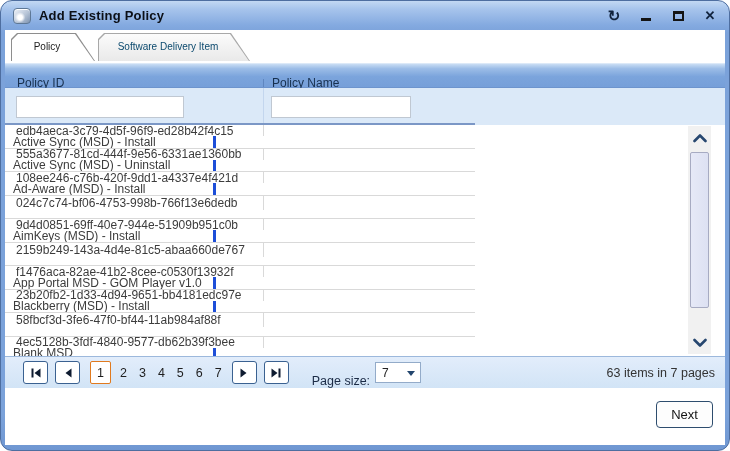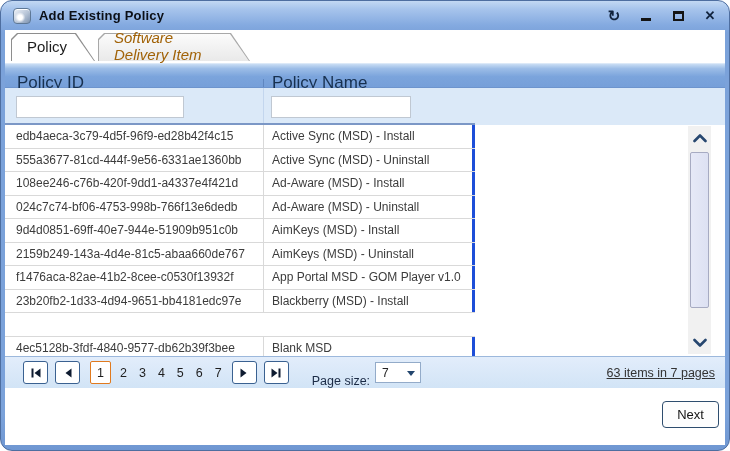--- a/index.html
+++ b/index.html
@@ -33,47 +33,47 @@
   
   .client{ position:relative; width:720px; height:413px; background:#fff; }
 
   
   .tabstrip{ position:relative; height:33px; background:#fff; padding:3px 0 0 6px; display:flex; }
   .tab{ position:relative; height:28px; cursor:pointer; }
   .tab .shape, .tab .fill{ position:absolute; clip-path:polygon(0 100%, 0 6px, 6px 0, calc(100% - 19px) 0, 100% 100%); }
   .tab .shape{ inset:0; background:#8e8e8e; }
   .tab .fill{ inset:1px 1px 0 1px; background:#fff; }
   .tab-label{ position:relative; z-index:2; display:flex; height:100%; align-items:center;
-              justify-content:center; padding:0 28px 2px 16px; font-size:15px; color:#1d1d1d; }
+              justify-content:center; padding:0 28px 2px 16px; font-size:10px; color:#1d1d1d; }
   .tab.active{ width:84px; }
   .tab.inactive{ width:152px; margin-left:3px; }
   .tab.inactive .shape{ background:#a8a8a8; }
   .tab.inactive .fill{ background:linear-gradient(180deg,#fbfbfb,#e9e9e9); }
-  .tab.inactive .tab-label{ color:#a16207;font-style:italic; }
+  .tab.inactive .tab-label{ color:#0c4a6e; }
 
   
   .grid-header{ height:25px; display:flex; border-top:1px solid #dce9f8;
     background:linear-gradient(180deg,#c9ddf4 0%,#9cbde7 20%,#7ba4dc 55%,#769fd9 100%);
     border-bottom:1px solid #6d94cd; }
-  .hcell{ display:flex; align-items:center; font-size:17px; color:#17304f;margin-top:15px; }
+  .hcell{ display:flex; align-items:center; font-size:12px; color:#17304f;margin-top:15px; }
   .hcell.h1{ width:259px; padding-left:12px; border-right:1px solid #5f86c0; }
   .hcell.h2{ flex:1; padding-left:8px; }
 
   
   .filter-row{ position:relative; height:37px; background:#dbe9f8; display:flex; }
   .fcell1{ width:259px; border-right:1px solid #c3d6ee; display:flex; align-items:center; }
   .fcell2{ flex:1; display:flex; align-items:center; }
   .filter-input{ height:22px; border:1px solid #c0c8d2; background:#fff; font:12px "Liberation Sans",sans-serif; padding:0 4px; outline:none; }
   .fi1{ width:168px; margin-left:11px; }
   .fi2{ width:140px; margin-left:7px; }
   .filter-underline{ position:absolute; left:0; bottom:0; width:470px; height:2px; background:#7b97c6; }
 
   
   .rows-viewport{ position:relative; height:231px; background:#fff; overflow:hidden; }
-  .row{ display:flex; width:470px; height:23.5px; border-bottom:1px solid #d9d9d9; background:#fff; cursor:default; }
+  .row{ display:flex; width:470px; height:23.5px; border-bottom:1px solid #d9d9d9; background:#fff; cursor:default;flex-direction:column; }
   .cell{ display:flex; align-items:center; font-size:12px; color:#3c3c3c; white-space:nowrap; overflow:hidden; }
   .cell.c1{ width:259px; padding-left:11px; border-right:1px solid #d9d9d9; }
   .cell.c2{ width:211px; padding-left:8px; border-right:3px solid #1d4ed8; }
 
   
   .vscroll{ position:absolute; top:1px; right:14px; width:23px; height:228px; background:#f1f1f1; }
   .vs-btn{ position:absolute; left:0; width:23px; height:20px; display:flex; align-items:center; justify-content:center; cursor:pointer; }
   .vs-up{ top:2px; } .vs-down{ bottom:2px; }
   .vs-thumb{ position:absolute; left:2px; top:26px; width:19px; height:156px;
     background:linear-gradient(90deg,#e6e9f7,#dde1f2); border:1px solid #a7abc2; border-radius:2px; cursor:grab; }
@@ -85,25 +85,25 @@
     display:flex; align-items:center; justify-content:center; cursor:pointer; }
   .pg-current{ width:21px; height:23px; margin:0 3px; background:#fff; border:1px solid #e07a1f; border-radius:2px;
     display:flex; align-items:center; justify-content:center; font-size:12.5px; color:#1e1e1e; cursor:default; }
   .pg-num{ font-size:12.5px; color:#1e1e1e; margin:0 6px; cursor:pointer; }
   .pg-group-right{ margin-left:4px; display:flex; }
   .pagesize-label{ font-size:12.5px; color:#1c2c46; margin:16px 5px 0 16px; }
   .pagesize-box{ width:46px; height:21px; background:#fff; border:1px solid #93abc9; display:flex; align-items:center;
     padding-left:6px; font-size:12px; color:#222; cursor:pointer; position:relative; }
   .pagesize-arrow{ position:absolute; right:5px; top:8px; width:0; height:0;
     border-left:4px solid transparent; border-right:4px solid transparent; border-top:5px solid #23466e; }
-  .pager-summary{ margin-left:auto; padding-right:10px; font-size:12.5px; color:#333;text-decoration:underline; }
+  .pager-summary{ margin-left:auto; padding-right:10px; font-size:12.5px; color:#333; }
 
   
   .footer{ position:relative; height:57px; background:#fff; }
-  .next-btn{ position:absolute; right:6px; top:13px; width:57px; height:27px; background:#fdfdfd;
+  .next-btn{ position:absolute; right:12px; top:13px; width:57px; height:27px; background:#fdfdfd;
     border:1px solid #2e4d6e; border-radius:4px; font:13px "Liberation Sans",sans-serif; color:#141414; cursor:pointer; }
 
   svg.icon{ display:block; }
 </style>
 </head>
 <body>
 
 <div class="window">
 
   <div class="titlebar">
@@ -159,39 +159,38 @@
       <div class="row">
         <div class="cell c1">555a3677-81cd-444f-9e56-6331ae1360bb</div>
         <div class="cell c2">Active Sync (MSD) - Uninstall</div>
       </div>
       <div class="row">
         <div class="cell c1">108ee246-c76b-420f-9dd1-a4337e4f421d</div>
         <div class="cell c2">Ad-Aware (MSD) - Install</div>
       </div>
       <div class="row">
         <div class="cell c1">024c7c74-bf06-4753-998b-766f13e6dedb</div>
-        <div class="cell c2">Ad-Aware (MSD) - Uninstall</div>
       </div>
       <div class="row">
         <div class="cell c1">9d4d0851-69ff-40e7-944e-51909b951c0b</div>
         <div class="cell c2">AimKeys (MSD) - Install</div>
       </div>
       <div class="row">
         <div class="cell c1">2159b249-143a-4d4e-81c5-abaa660de767</div>
-        <div class="cell c2">AimKeys (MSD) - Uninstall</div>
       </div>
       <div class="row">
         <div class="cell c1">f1476aca-82ae-41b2-8cee-c0530f13932f</div>
         <div class="cell c2">App Portal MSD - GOM Player v1.0</div>
       </div>
       <div class="row">
         <div class="cell c1">23b20fb2-1d33-4d94-9651-bb4181edc97e</div>
         <div class="cell c2">Blackberry (MSD) - Install</div>
       </div>
       <div class="row">
+        <div class="cell c1">58fbcf3d-3fe6-47f0-bf44-11ab984af88f</div>
       </div>
       <div class="row">
         <div class="cell c1">4ec5128b-3fdf-4840-9577-db62b39f3bee</div>
         <div class="cell c2">Blank MSD</div>
       </div>
 
       <div class="vscroll">
         <div class="vs-btn vs-up">
           <svg class="icon" width="14" height="9" viewBox="0 0 14 9">
               <polyline points="1.5,7 7,1.5 12.5,7" fill="none" stroke="#27476f" stroke-width="2.6" stroke-linecap="round" stroke-linejoin="round"></polyline>

